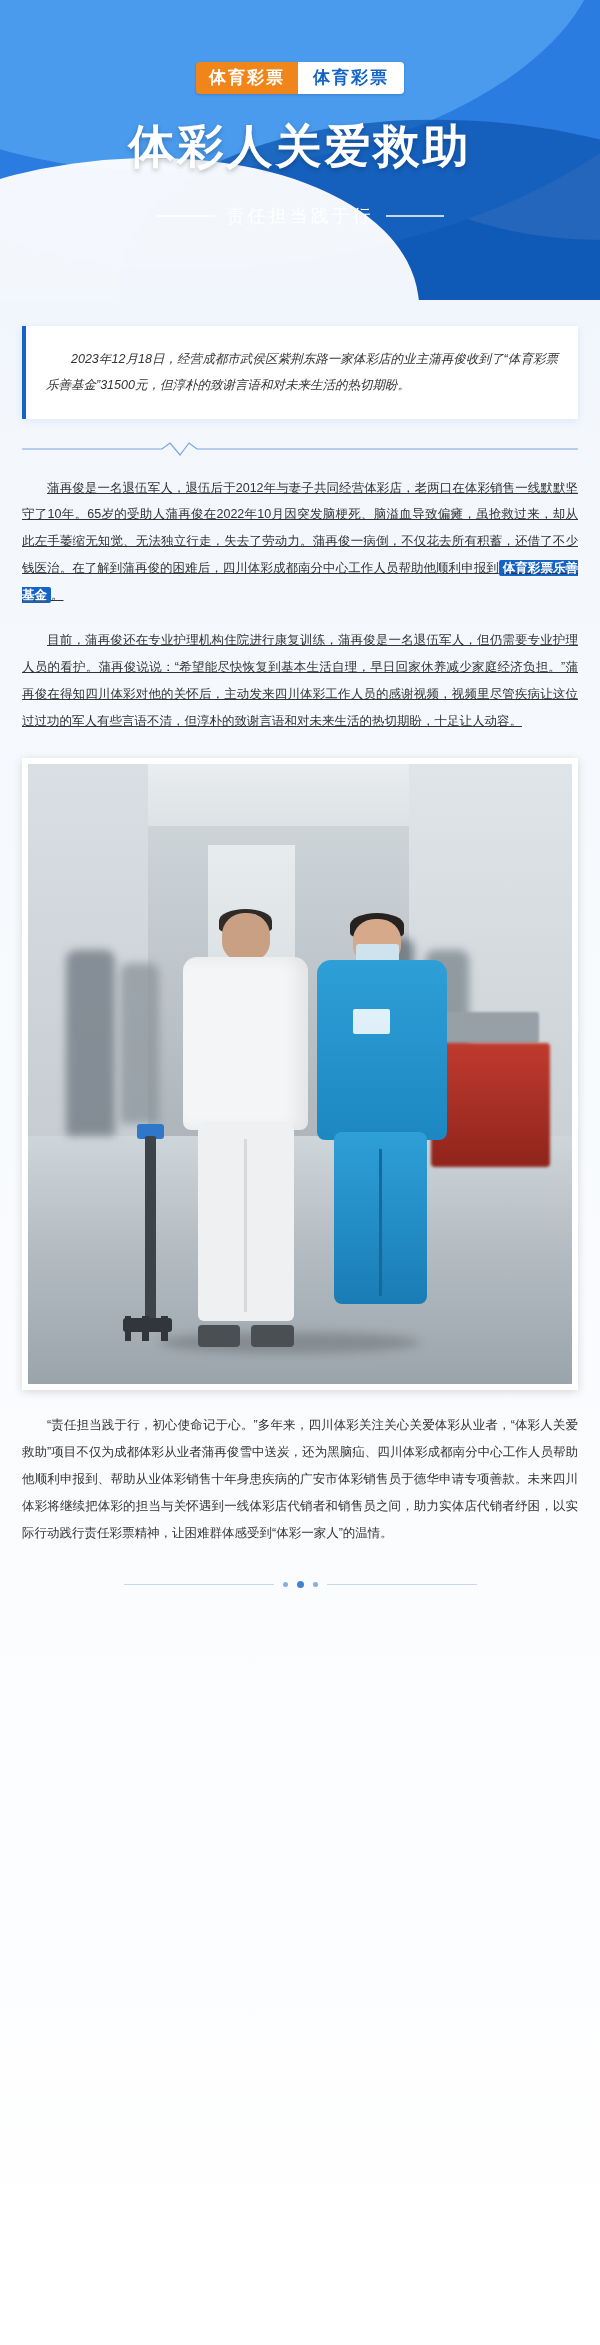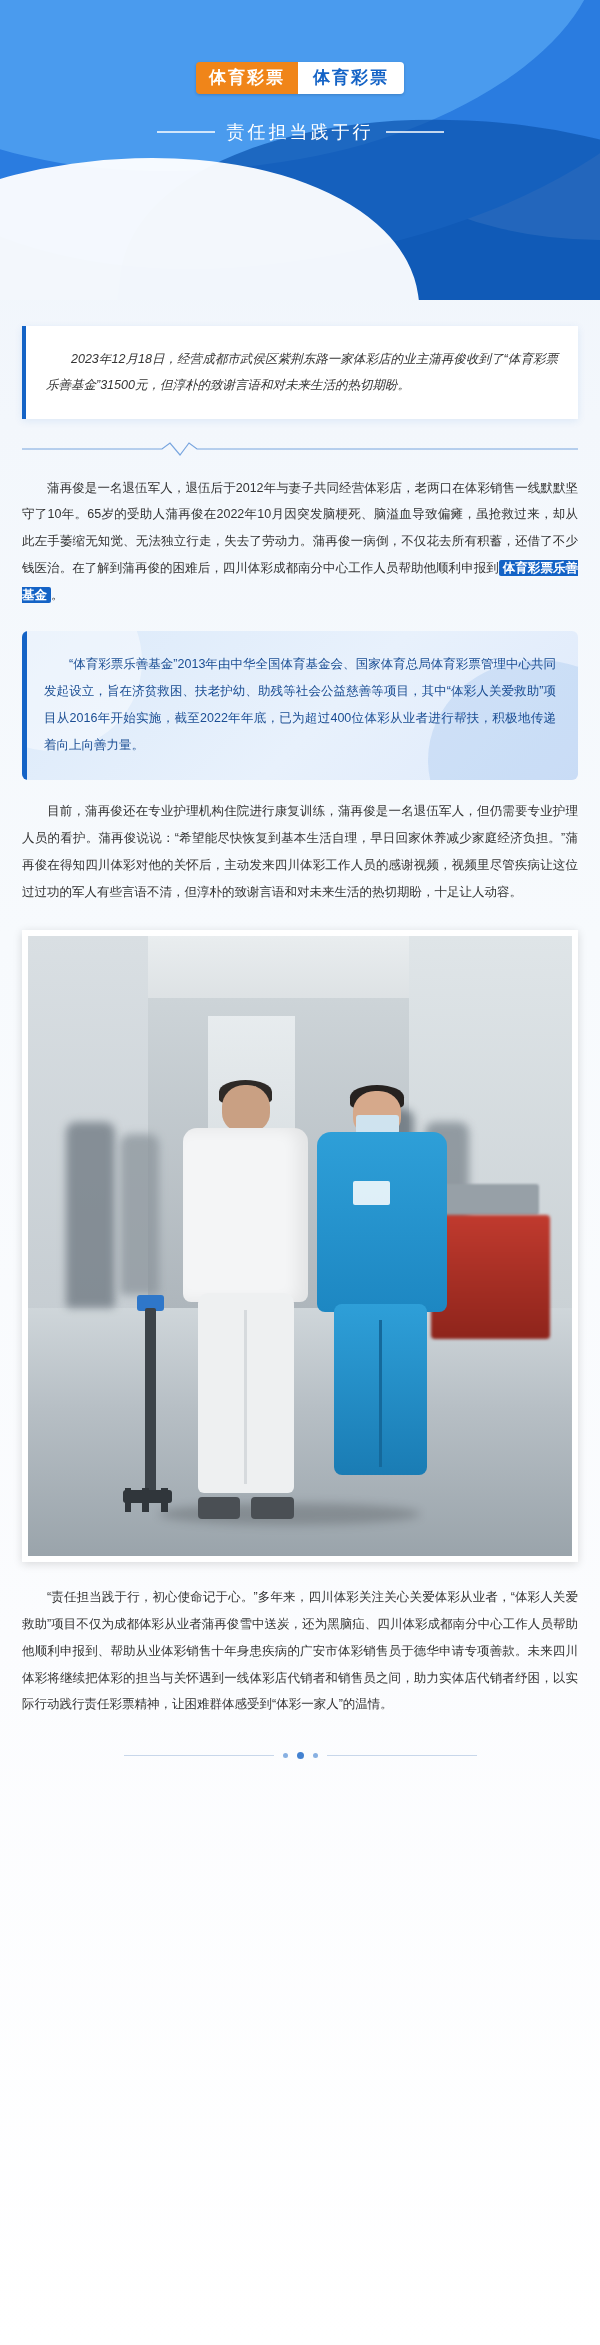--- a/index.html
+++ b/index.html
@@ -155,20 +155,21 @@
     margin: 22px auto 0 auto;
     width: 556px;
     height: 16px;
     position: relative;
   }
   .sep-wave svg { display: block; }
 
   
   .body-wrap {
     margin: 6px 22px 0 22px;
+    text-decoration: underline;
   }
   .para {
     font-size: 12.5px;
     line-height: 2.15;
     color: #333;
     text-align: justify;
     margin: 18px 0 0 0;
   }
   .para .ind { display: inline-block; width: 2em; }
   .hl {
@@ -412,20 +413,21 @@
     <div class="hdr-wave1"></div>
     <div class="hdr-wave2"></div>
     <div class="hdr-wave3"></div>
     <div class="hdr-wave4"></div>
 
     <div class="hdr-inner">
       <div class="badge-row">
         <span class="badge-orange">体育彩票</span>
         <span class="badge-white">体育彩票</span>
       </div>
+      <div class="hdr-title">体彩人关爱救助</div>
       <div class="hdr-sub-wrap">
         <span class="hdr-sub-line"></span>
         <span class="hdr-sub">责任担当践于行</span>
         <span class="hdr-sub-line"></span>
       </div>
     </div>
   </div>
 
   <div class="lead-wrap">
     <div class="lead-card">
@@ -438,26 +440,20 @@
       <path d="M0 8 H140 l8 -6 l10 12 l9 -12 l8 6 H556" fill="none" stroke="#1463c6" stroke-width="1.2" opacity="0.55"></path>
     </svg>
   </div>
 
   <div class="body-wrap">
 
     <p class="para">
       <span class="ind"></span><span>蒲再俊是一名退伍军人，退伍后于2012年与妻子共同经营体彩店，老两口在体彩销售一线默默坚守了10年。65岁的受助人蒲再俊在2022年10月因突发脑梗死、脑溢血导致偏瘫，虽抢救过来，却从此左手萎缩无知觉、无法独立行走，失去了劳动力。蒲再俊一病倒，不仅花去所有积蓄，还借了不少钱医治。在了解到蒲再俊的困难后，四川体彩成都南分中心工作人员帮助他顺利申报到</span><span class="hl">体育彩票乐善基金</span><span>。</span>
     </p>
 
-    <div class="callout">
-      <span class="callout-ribbon"></span>
-      <div class="callout-text">
-        <span class="ind"></span><span>“体育彩票乐善基金”2013年由中华全国体育基金会、国家体育总局体育彩票管理中心共同发起设立，旨在济贫救困、扶老护幼、助残等社会公益慈善等项目，其中“体彩人关爱救助”项目从2016年开始实施，截至2022年年底，已为超过400位体彩从业者进行帮扶，积极地传递着向上向善力量。</span>
-      </div>
-    </div>
 
     <p class="para">
       <span class="ind"></span><span>目前，蒲再俊还在专业护理机构住院进行康复训练，蒲再俊是一名退伍军人，但仍需要专业护理人员的看护。蒲再俊说说：“希望能尽快恢复到基本生活自理，早日回家休养减少家庭经济负担。”蒲再俊在得知四川体彩对他的关怀后，主动发来四川体彩工作人员的感谢视频，视频里尽管疾病让这位过过功的军人有些言语不清，但淳朴的致谢言语和对未来生活的热切期盼，十足让人动容。</span>
     </p>
   </div>
 
   <div class="photo-wrap">
     <div class="photo">
       <div class="ph-ceiling"></div>
       <div class="ph-far"></div>

